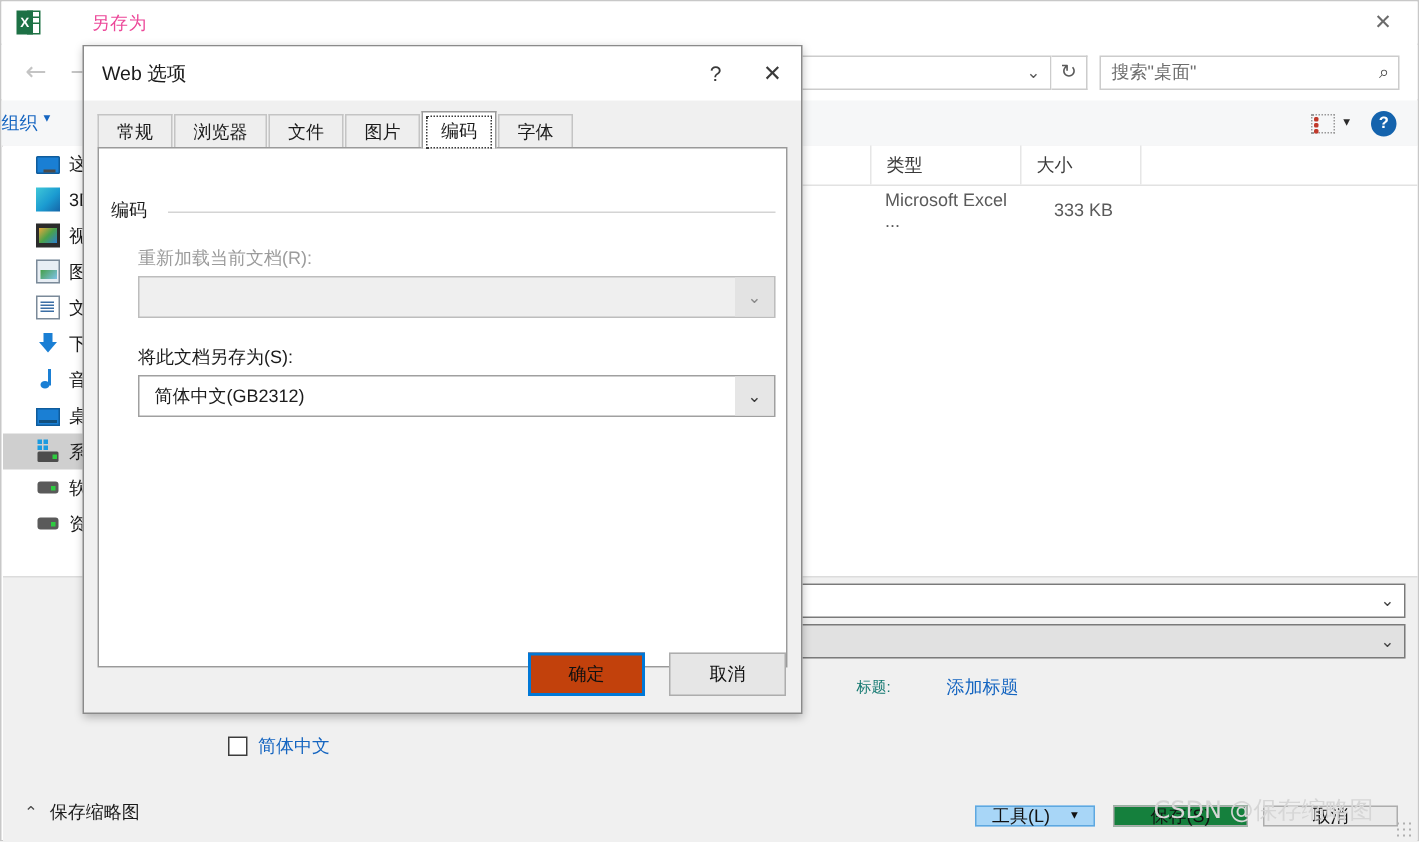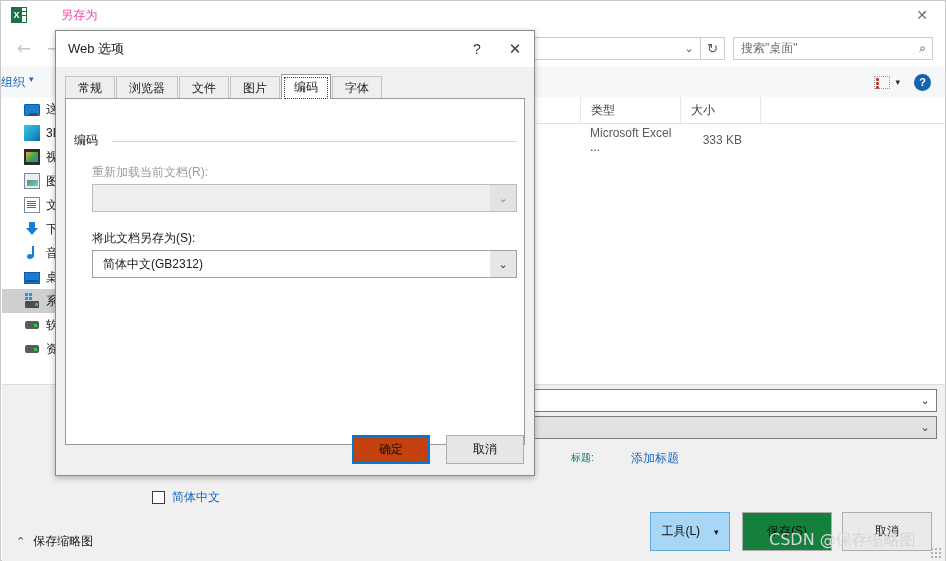--- a/index.html
+++ b/index.html
@@ -226,21 +226,21 @@
   .bottom-bar {
     position: absolute; left: 0; bottom: 0; width: 943px; height: 44px;
     display: flex; align-items: center;
   }
   .hidefolders {
     position: absolute; left: 14px; bottom: 12px;
     display: flex; align-items: center; gap: 8px; color: #1b1b1b; font-size: 12px;
   }
   .chev-up { font-size: 11px; color: #4a4a4a; font-family: "DejaVu Sans", sans-serif; }
   .btn {
-    height: 39px; box-sizing: border-box;
+    height: 14px; box-sizing: border-box;
     border: 1px solid #adadad; background: #e6e6e6; color: #111; font-size: 12px;
     display: flex; align-items: center; justify-content: center;
   }
   .btn.tools {
     position: absolute; left: 648px; bottom: 11px; width: 80px;
     background: #a8d6f7; border: 1px solid #5ea8e0; gap: 14px;
   }
   .btn.tools .caret { font-size: 9px; font-family: "DejaVu Sans", sans-serif; }
   .btn.save { position: absolute; left: 740px; bottom: 11px; width: 90px; background: #15803d; }
   .btn.cancel-main { position: absolute; left: 840px; bottom: 11px; width: 90px; background: #eaeaea; }

